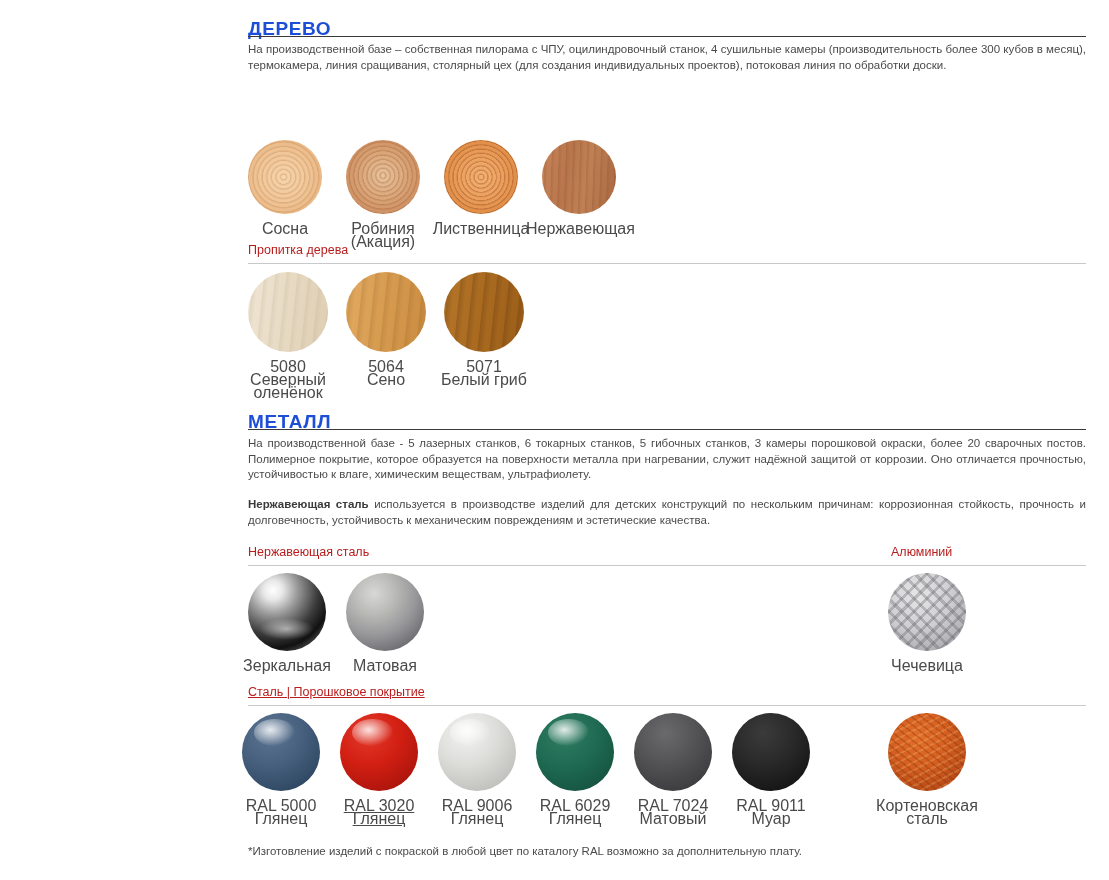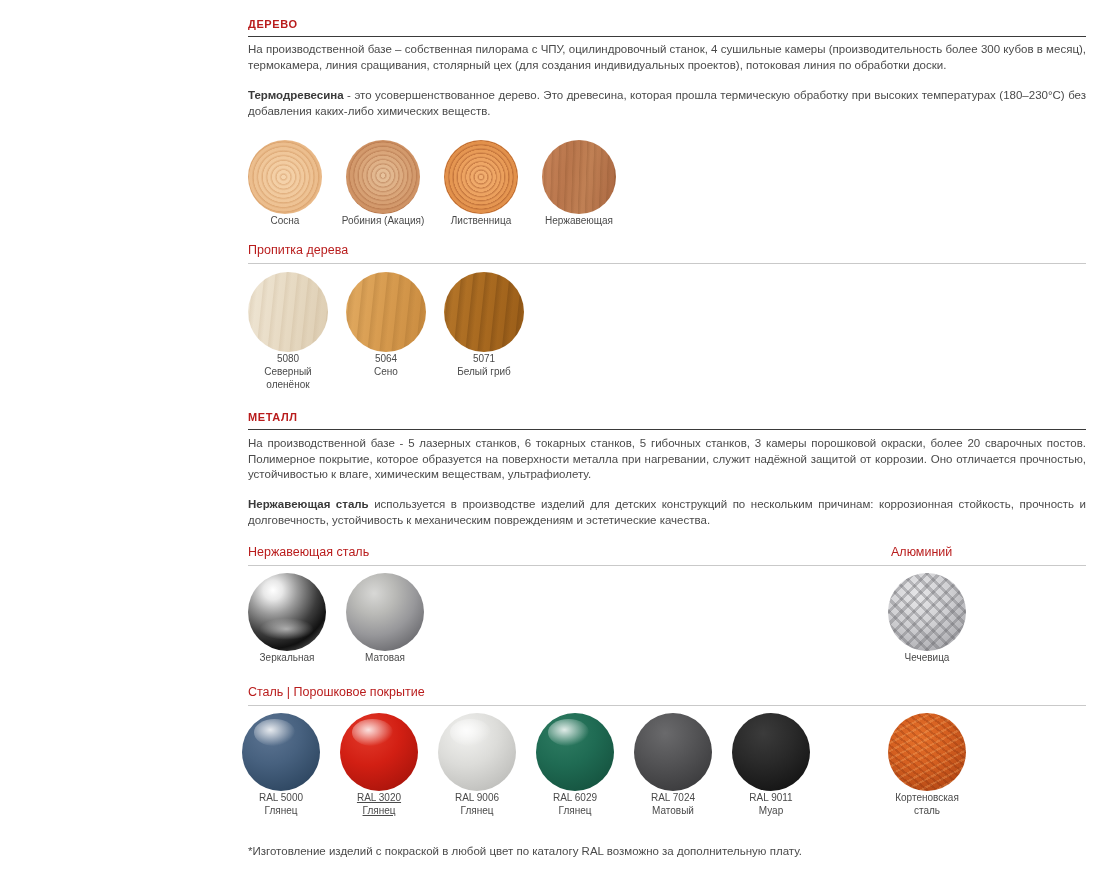--- a/index.html
+++ b/index.html
@@ -7,24 +7,24 @@
     width:1109px;height:880px;
     font-family:"Liberation Sans", sans-serif;
     color:#3c3c3c;
     position:relative;
     overflow:hidden;
   }
   .page{position:absolute;left:0;top:0;width:1109px;height:880px;}
 
   .section-head{
     position:absolute;
-    font-size:11px;
+    font-size:19px;
     font-weight:bold;
     letter-spacing:.6px;
-    color:#b91c1c;
+    color:#1d4ed8;
   }
   .rule{
     position:absolute;
     height:1px;
     background:#3a3a3a;
   }
   .thin-rule{
     position:absolute;
     height:1px;
     background:#c9c9c9;
@@ -48,22 +48,22 @@
     text-align:center;
   }
   .disc{
     width:74px;height:74px;border-radius:50%;
     margin:0 auto;
     position:relative;
     overflow:hidden;
   }
   .disc.big{width:80px;height:80px;}
   .caption{
-    margin-top:0;
-    font-size:10px;
+    margin-top:8px;
+    font-size:16px;
     line-height:13px;
     color:#4a4a4a;
     white-space:pre-line;
   }
   .caption .code{display:block;}
   .footnote{
     position:absolute;
     font-size:11.5px;
     color:#4a4a4a;
   }
@@ -162,23 +162,20 @@
 </head>
 <body>
 
 <div class="page">
 
   <div class="section-head" style="left:248px;top:18px;">ДЕРЕВО</div>
   <div class="rule" style="left:248px;top:36px;width:838px;"></div>
 
   <div class="para" style="left:248px;top:42px;width:838px;">На производственной базе – собственная пилорама с ЧПУ, оцилиндровочный станок, 4 сушильные камеры (производительность более 300 кубов в месяц), термокамера, линия сращивания, столярный цех (для создания индивидуальных проектов), потоковая линия по обработки доски.</div>
 
-  <div class="para" style="left:248px;top:88px;width:838px;">
-    <b>Термодревесина</b><span> - это усовершенствованное дерево. Это древесина, которая прошла термическую обработку при высоких температурах (180–230°C) без добавления каких-либо химических веществ.</span>
-  </div>
 
   <div class="swatch-group" style="left:248px;top:140px;width:420px;height:100px;">
     <div class="swatch" style="left:0px;top:0px;width:74px;">
       <div class="disc sosna"></div>
       <div class="caption">Сосна</div>
     </div>
     <div class="swatch" style="left:98px;top:0px;width:74px;">
       <div class="disc robinia"></div>
       <div class="caption" style="width:110px;margin-left:-18px;">Робиния (Акация)</div>
     </div>
@@ -235,21 +232,21 @@
     <div class="swatch" style="left:0px;top:0px;width:78px;">
       <div class="sphere sph-mirror"></div>
       <div class="caption" style="width:110px;margin-left:-16px;">Зеркальная</div>
     </div>
     <div class="swatch" style="left:98px;top:0px;width:78px;">
       <div class="sphere sph-matte"></div>
       <div class="caption" style="width:110px;margin-left:-16px;">Матовая</div>
     </div>
   </div>
 
-  <div class="sub-title" style="left:248px;top:685px;">Сталь | Порошковое покрытие</div>
+  <div class="sub-title" style="left:248px;top:685px;text-decoration:underline;">Сталь | Порошковое покрытие</div>
   <div class="thin-rule" style="left:248px;top:705px;width:838px;"></div>
 
   <div class="swatch-group" style="left:242px;top:713px;width:620px;height:120px;">
     <div class="swatch" style="left:0px;top:0px;width:78px;">
       <div class="ral ral5000 gloss"></div>
       <div class="caption" style="width:110px;margin-left:-16px;"><span class="code">RAL 5000</span><span>Глянец</span></div>
     </div>
     <div class="swatch" style="left:98px;top:0px;width:78px;">
       <div class="ral ral3020 gloss"></div>
       <div class="caption" style="width:110px;margin-left:-16px;text-decoration:underline;"><span class="code">RAL 3020</span><span>Глянец</span></div>

